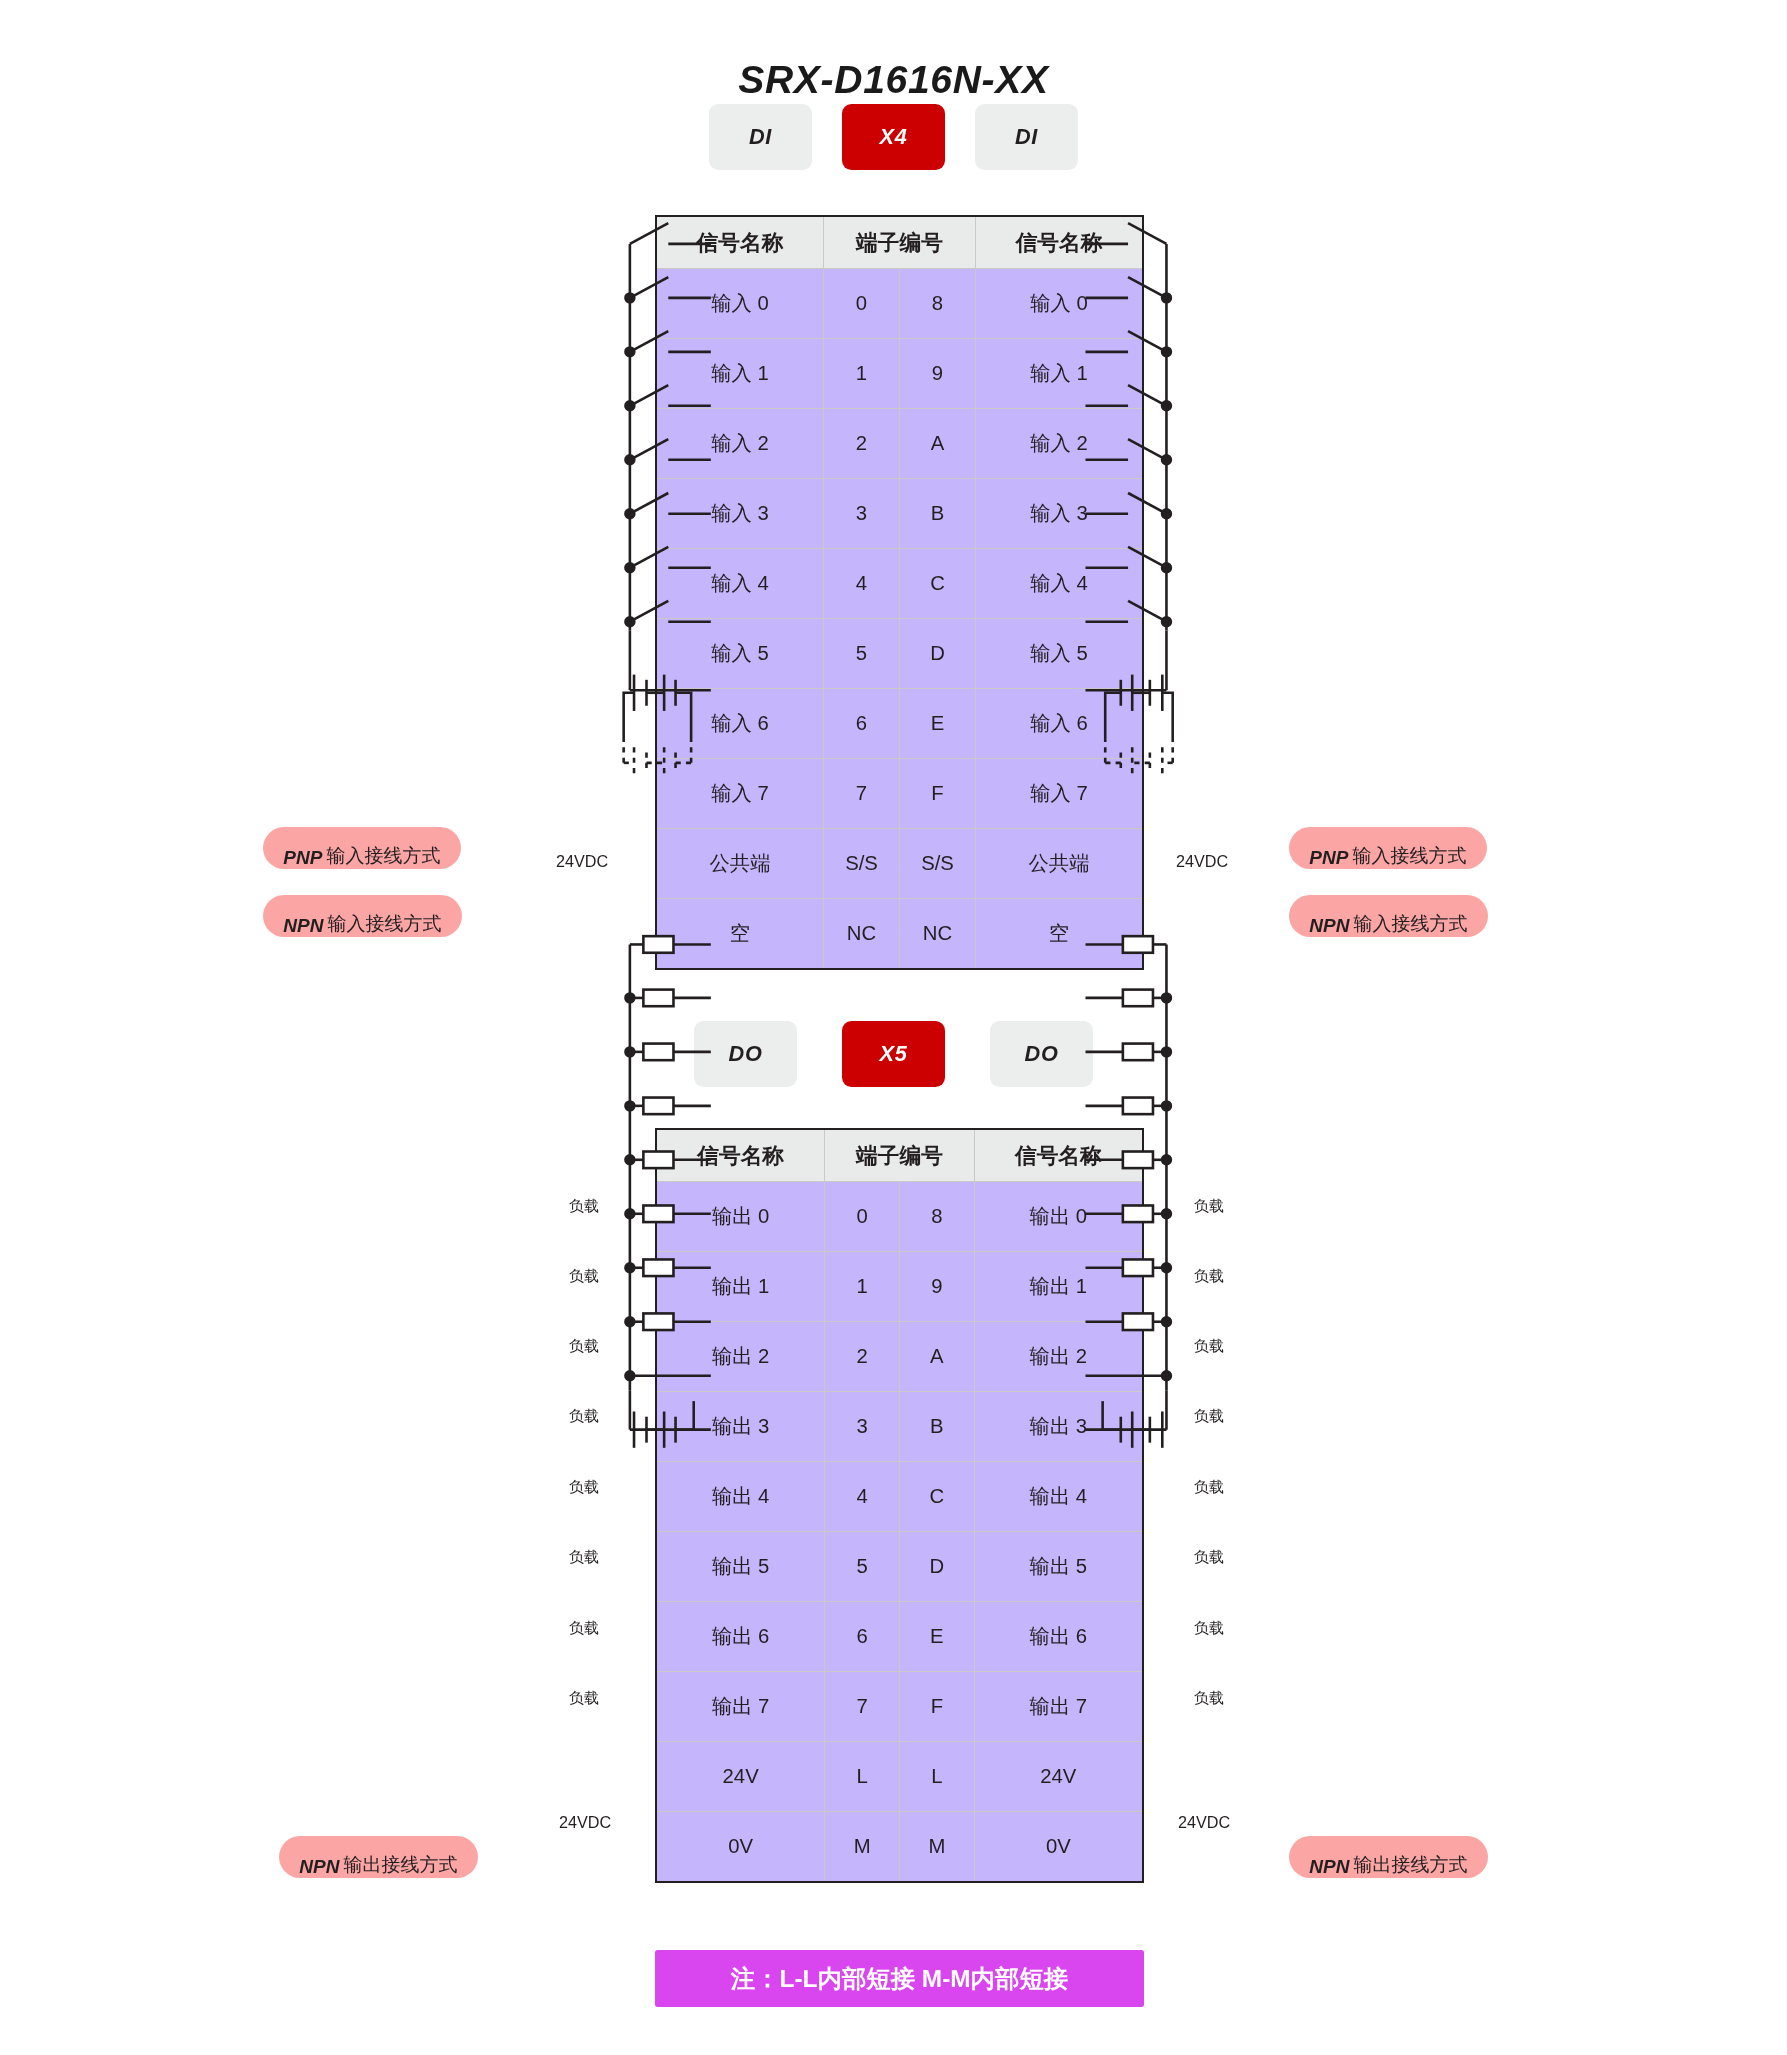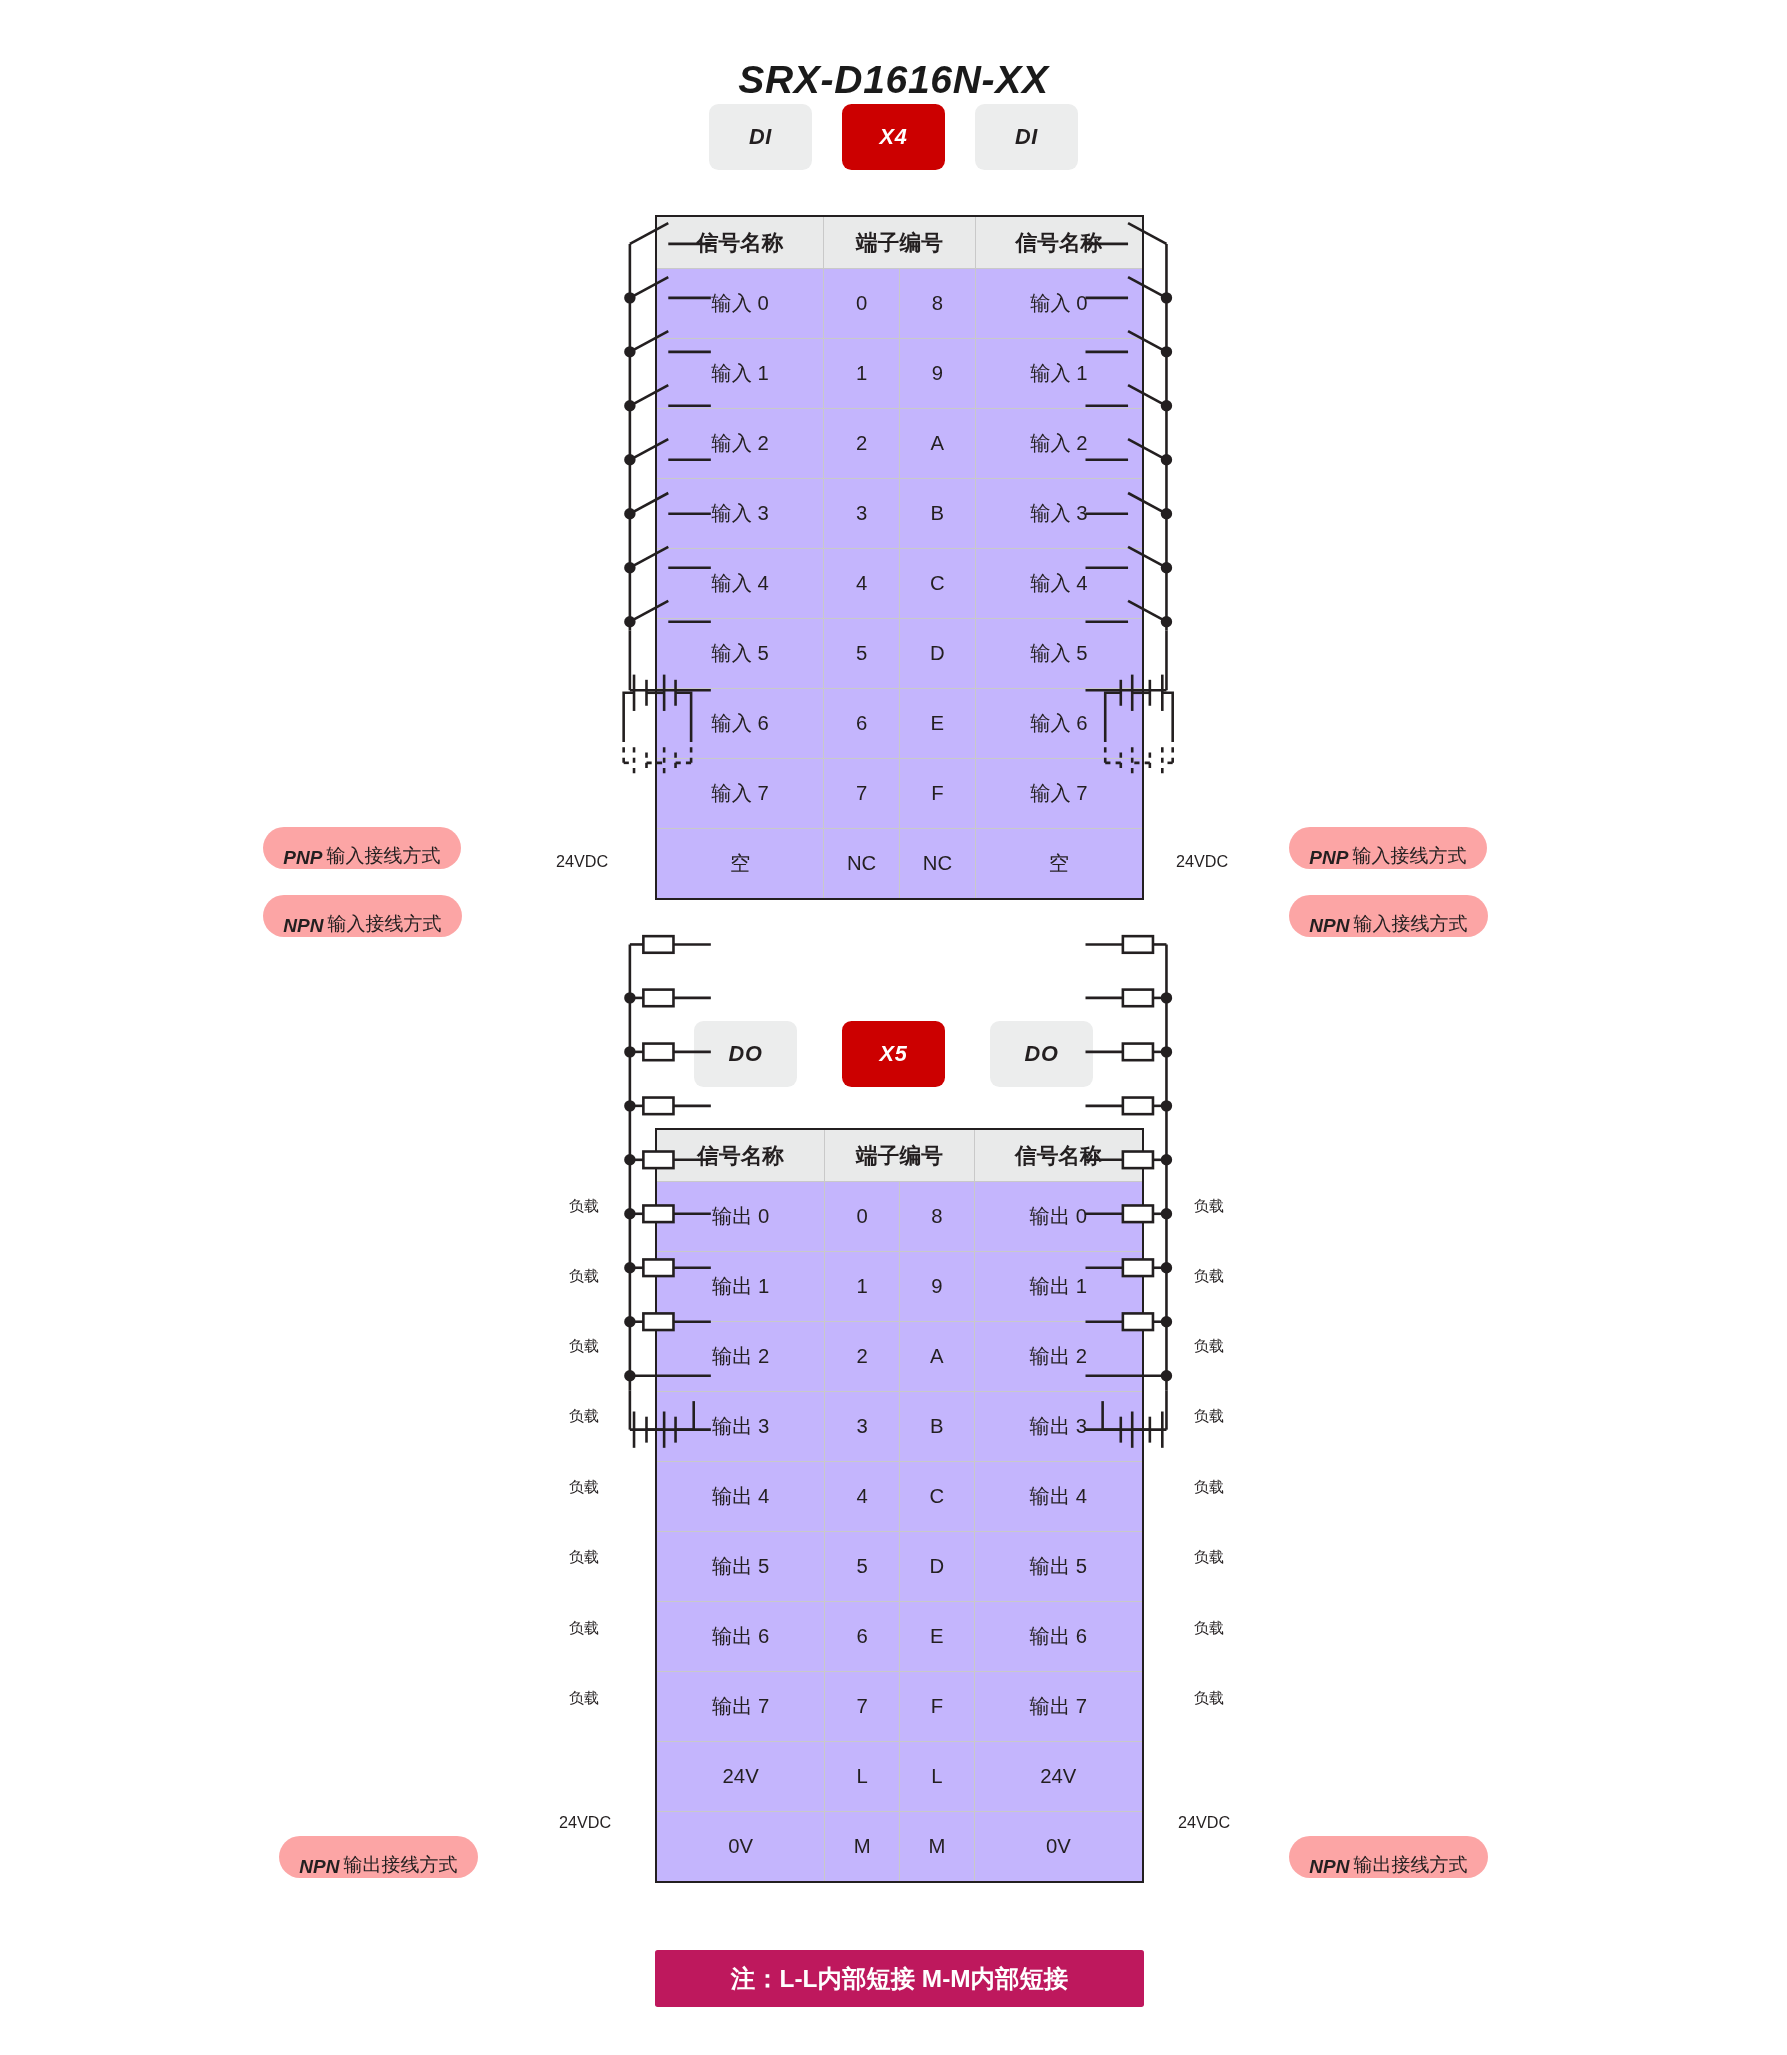--- a/index.html
+++ b/index.html
@@ -115,21 +115,21 @@
   .load-lbl {
     position: absolute;
     font-size: 15px;
     color: #231f20;
     white-space: nowrap;
   }
 
   
   .note {
     position: absolute;
-    background: #be185d;
+    background: #d946ef;
     color: #ffffff;
     font-size: 24.4px;
     font-weight: bold;
     display: flex;
     align-items: center;
     justify-content: center;
     border-radius: 2.7px;
   }
 </style>
 </head>
@@ -193,20 +193,26 @@
         <td class="col-sig">输入 6</td>
         <td class="col-num">6</td>
         <td class="col-num">E</td>
         <td class="col-sig">输入 6</td>
       </tr>
       <tr>
         <td class="col-sig">输入 7</td>
         <td class="col-num">7</td>
         <td class="col-num">F</td>
         <td class="col-sig">输入 7</td>
+      </tr>
+      <tr>
+        <td class="col-sig">公共端</td>
+        <td class="col-num">S/S</td>
+        <td class="col-num">S/S</td>
+        <td class="col-sig">公共端</td>
       </tr>
       <tr>
         <td class="col-sig">空</td>
         <td class="col-num">NC</td>
         <td class="col-num">NC</td>
         <td class="col-sig">空</td>
       </tr>
     </tbody>
       </table>
   </div>

